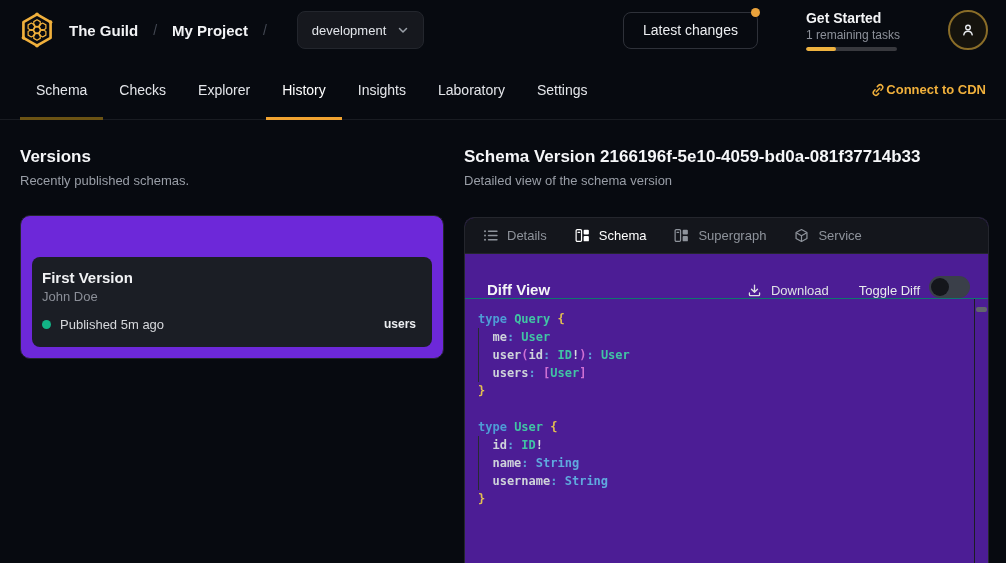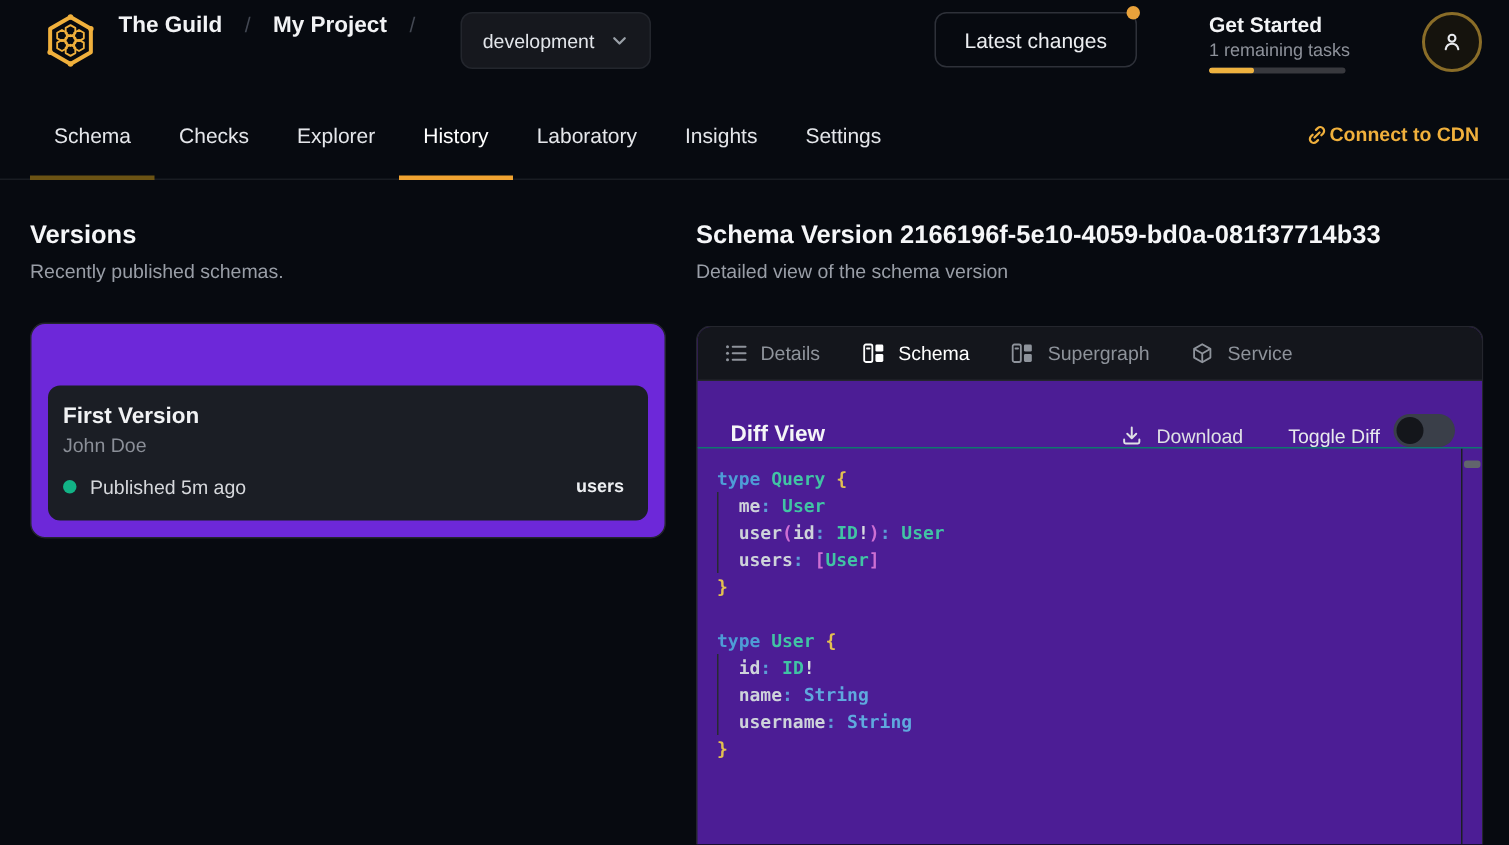--- a/index.html
+++ b/index.html
@@ -5,21 +5,21 @@
   html,body{margin:0;padding:0;}
   body{
     width:1006px;height:563px;overflow:hidden;
     background:#070a10;color:#e6e8ec;
     font-family:"Liberation Sans",sans-serif;
   }
   a{text-decoration:none;}
   button{font-family:"Liberation Sans",sans-serif;}
 
   
-  header{height:60px;display:flex;padding:8px 18px;box-sizing:border-box;margin-left:10px;}
+  header{height:60px;display:flex;align-items:center;padding:8px 18px;box-sizing:border-box;}
   .logo{width:38px;height:38px;display:block;cursor:pointer;}
   .crumb{font-size:15px;font-weight:600;color:#f2f3f5;cursor:pointer;}
   .brand{margin-left:13px;}
   .sep{margin:0 15px;color:#434853;font-size:14px;}
   .env-select{margin-left:15px;display:flex;align-items:center;gap:11px;background:#16181e;
     border:1px solid #23262d;border-radius:8px;padding:0 14px;height:38px;font-size:13px;
     color:#e2e5ea;cursor:pointer;box-sizing:border-box;}
   .latest-btn{position:relative;margin-left:auto;background:none;border:1px solid #2e3139;
     border-radius:8px;height:37px;padding:0 19px;font-size:14px;color:#eceef1;cursor:pointer;}
   .latest-dot{position:absolute;top:-5px;right:-3px;width:9px;height:9px;border-radius:50%;background:#e9a23b;}
@@ -143,22 +143,22 @@
         <path d="M3.8 12.8C4.3 10.3 6 9.2 8 9.2s3.7 1.1 4.2 3.6" stroke="#e8eaee" stroke-width="1.4" fill="none" stroke-linecap="round"></path>
       </svg>
     </div>
   </header>
 
   <nav>
     <a class="nav-tab dim-underline">Schema</a>
     <a class="nav-tab">Checks</a>
     <a class="nav-tab">Explorer</a>
     <a class="nav-tab active">History</a>
+    <a class="nav-tab">Insights</a>
     <a class="nav-tab">Laboratory</a>
-    <a class="nav-tab">Insights</a>
     <a class="nav-tab">Settings</a>
     <a class="cdn-link">
       <svg width="16" height="16" viewBox="0 0 16 16" fill="none" stroke="#f0b03c" stroke-width="1.5" stroke-linecap="round">
         <path d="M6.3 9.7l3.4-3.4"></path>
         <path d="M7.3 4.6l1.2-1.2a2.55 2.55 0 0 1 3.6 3.6L10.9 8.2"></path>
         <path d="M8.7 11.4l-1.2 1.2a2.55 2.55 0 0 1-3.6-3.6l1.2-1.2"></path>
       </svg>
       <span>Connect to CDN</span>
     </a>
   </nav>

